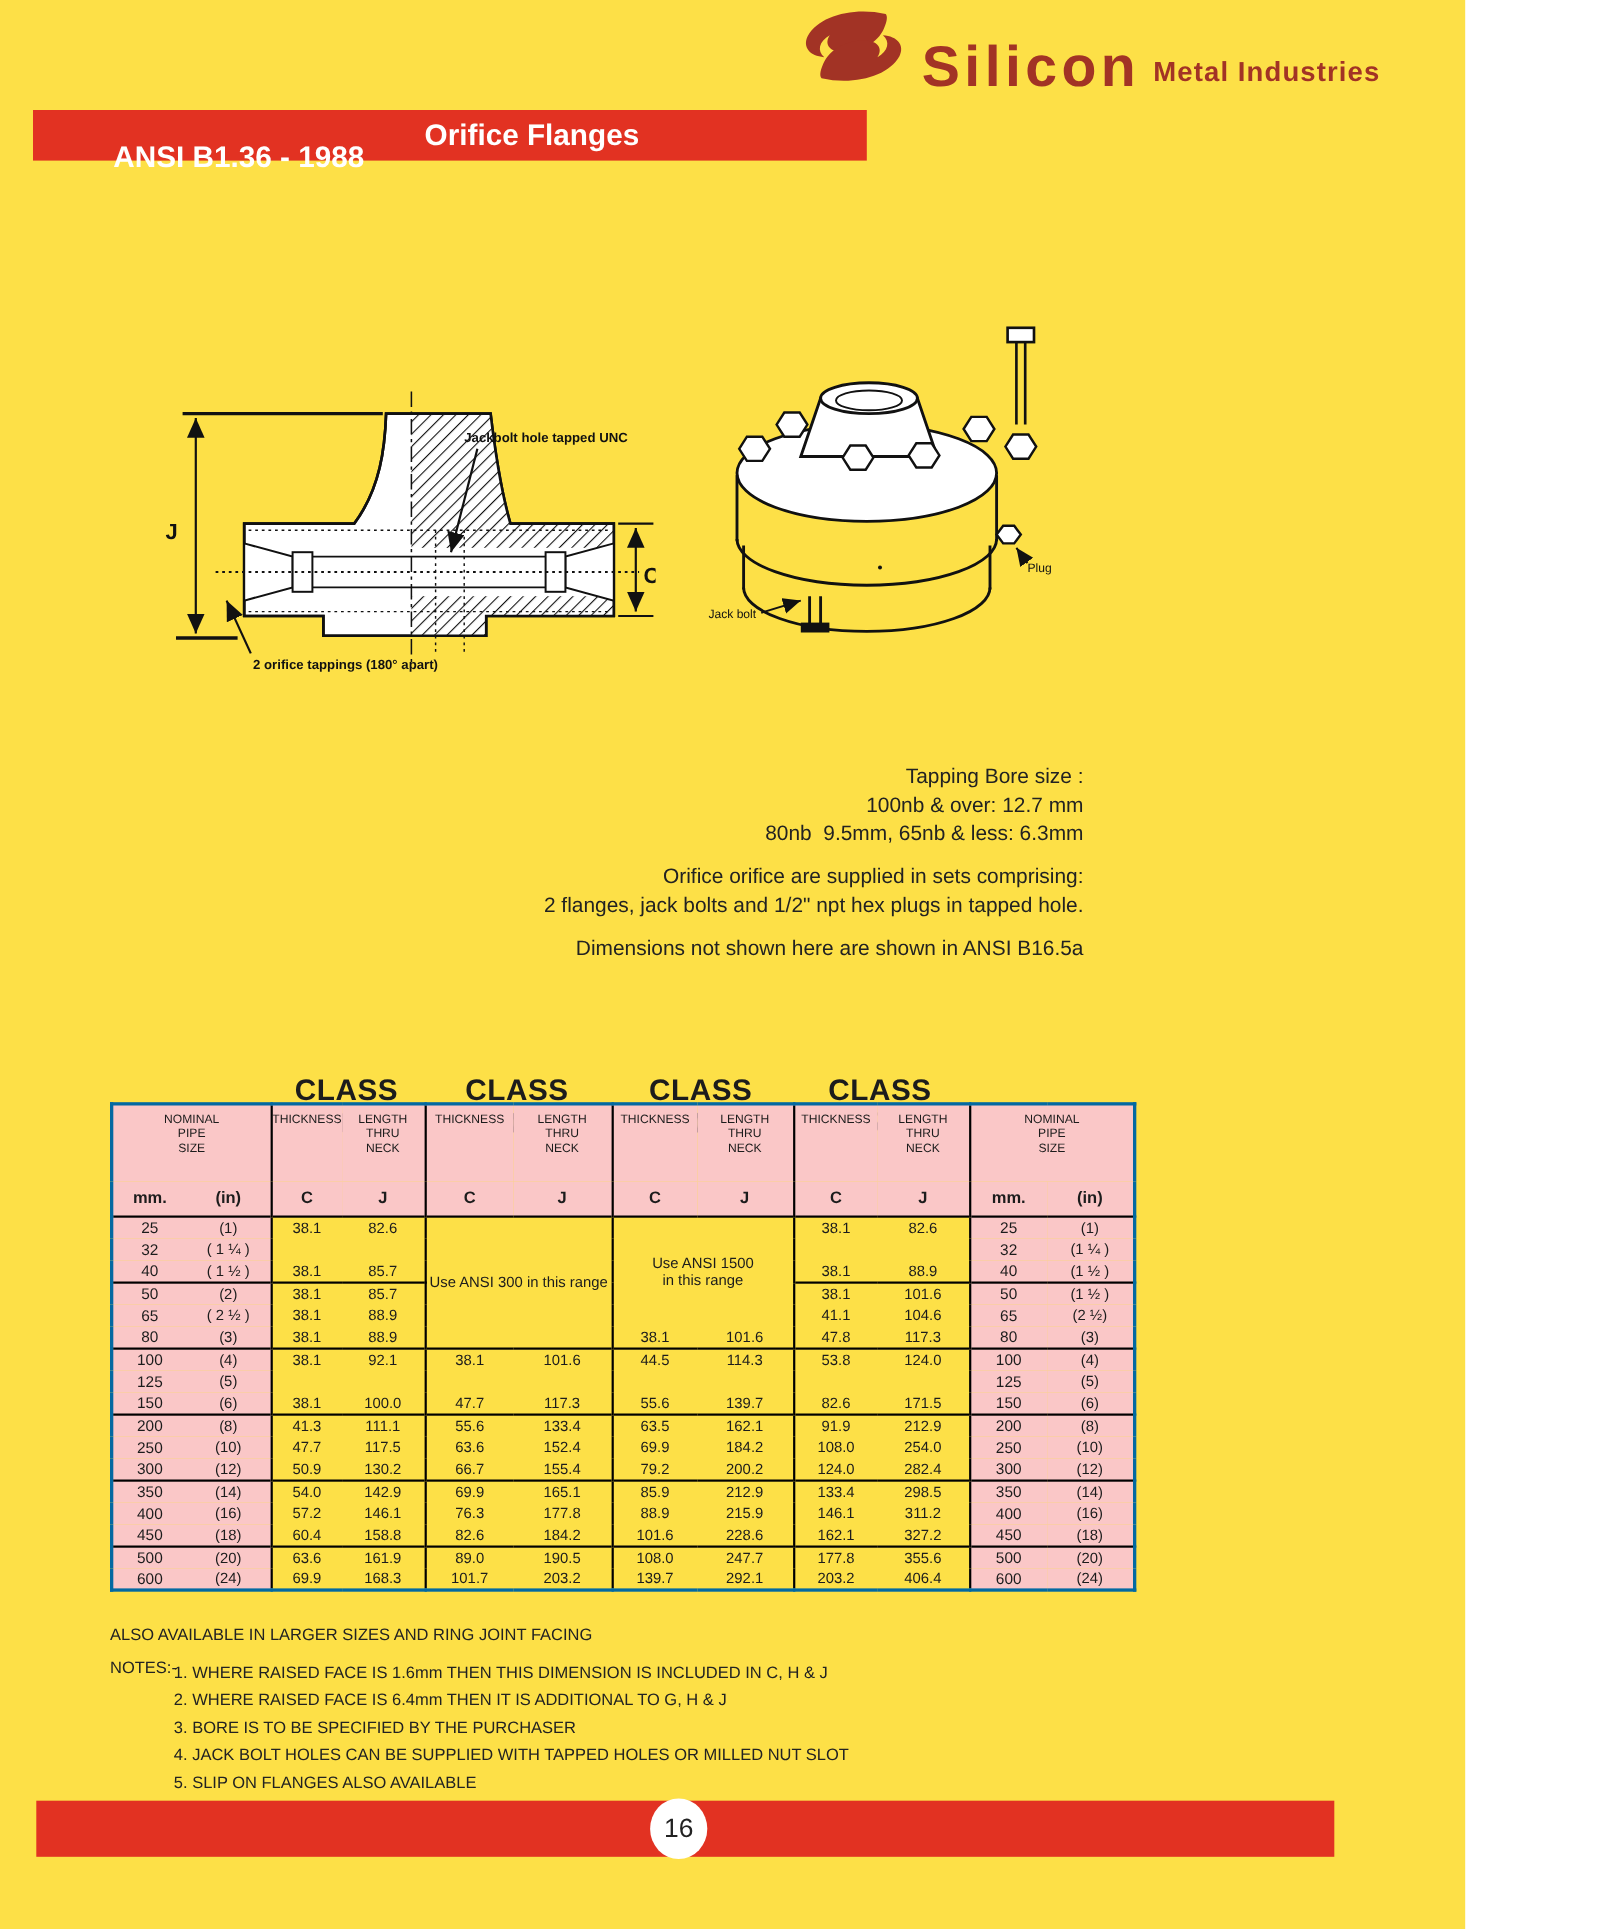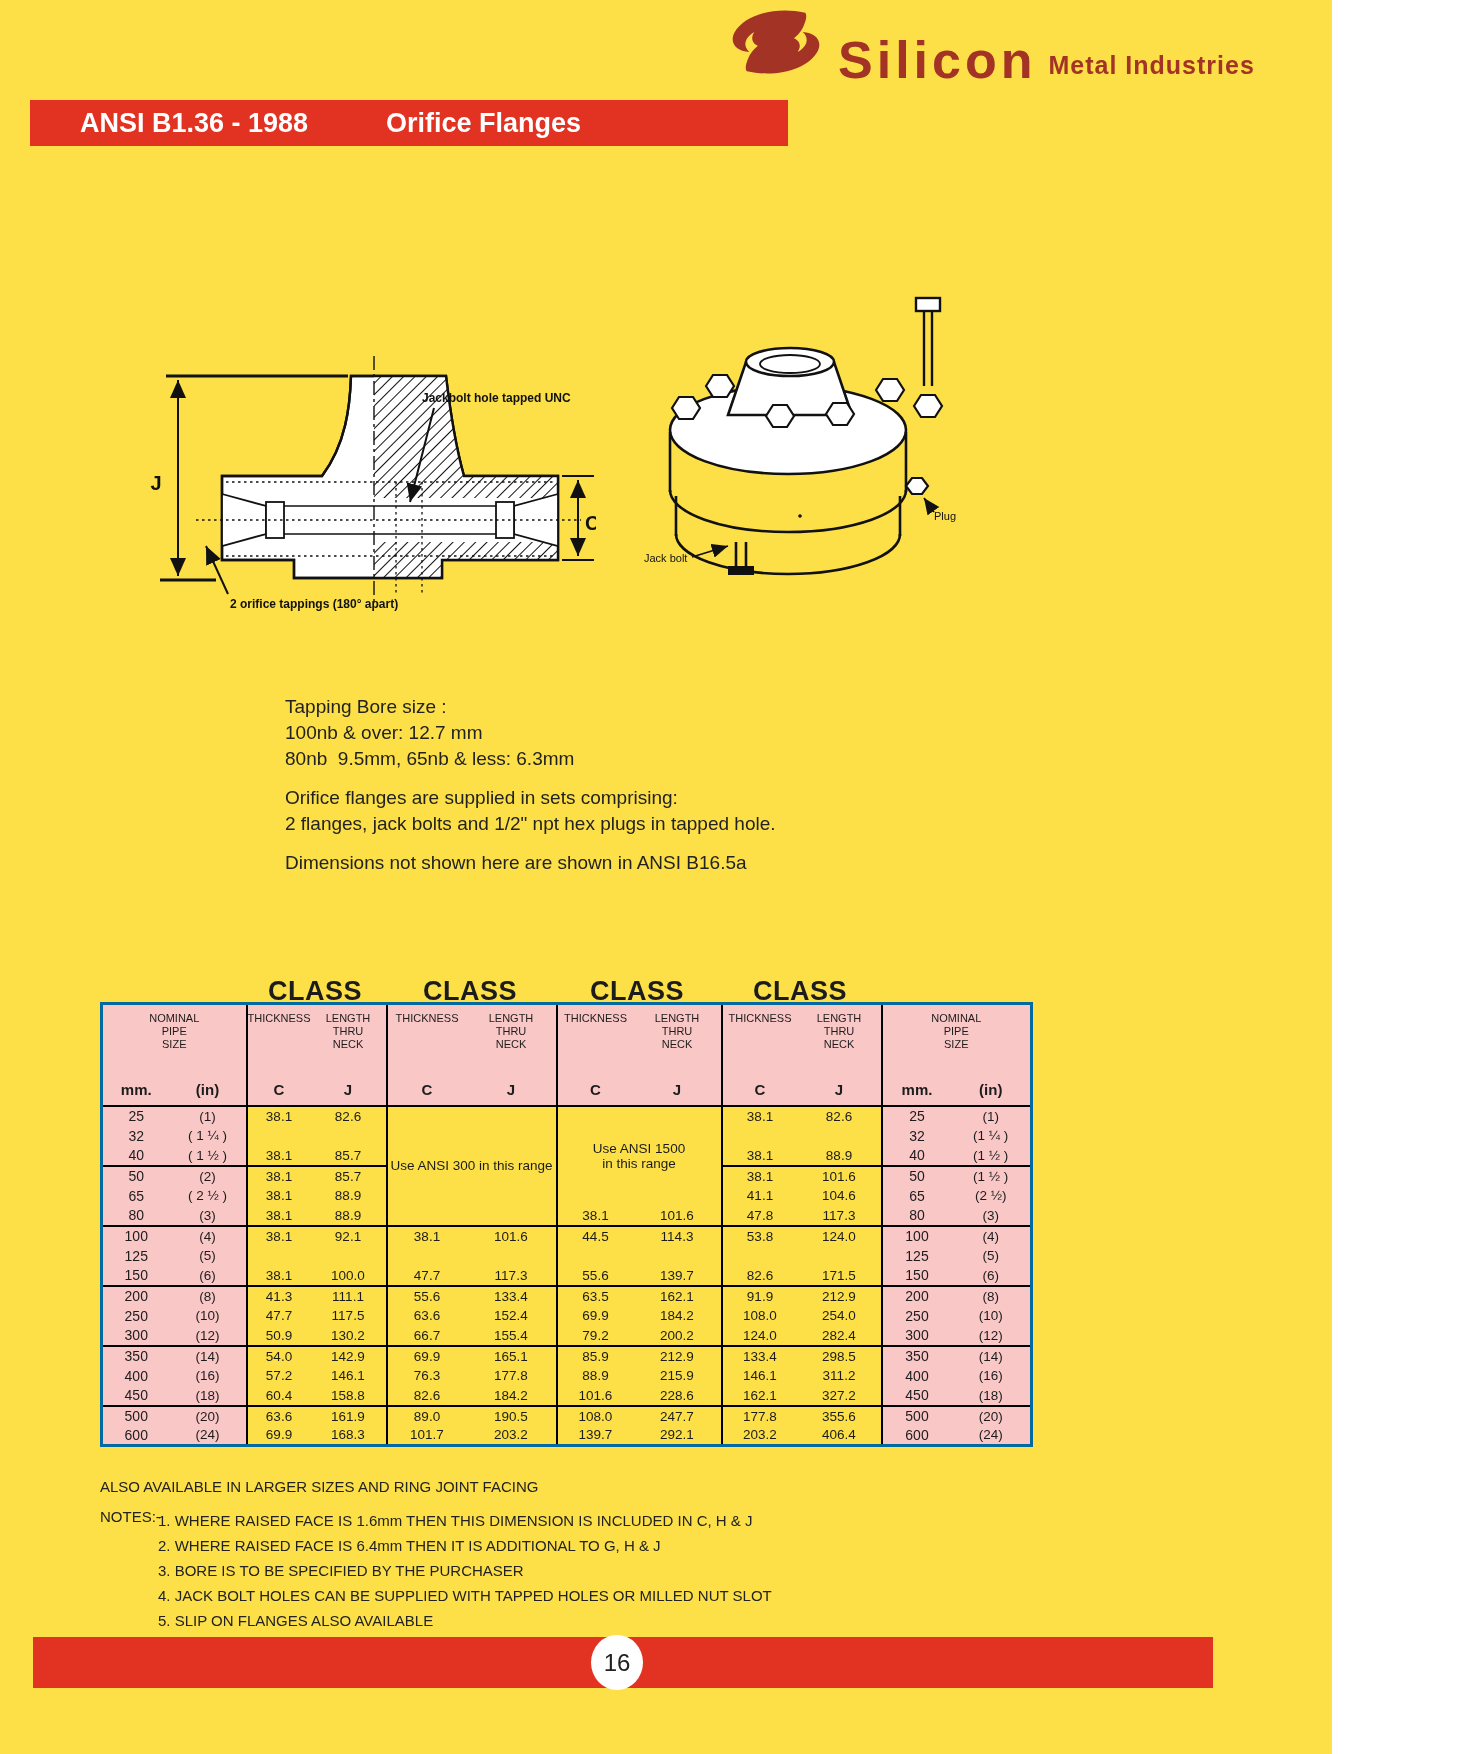--- a/index.html
+++ b/index.html
@@ -9,32 +9,32 @@
 
   
   .logo { position:absolute; top:4px; left:726px; display:flex; align-items:flex-end; }
   .logo-name { font-size:52px; font-weight:bold; color:#A23325; letter-spacing:4px; line-height:0.9; margin-left:12px; }
   .logo-sub  { font-size:25px; font-weight:600; color:#A23325; letter-spacing:1px; margin-left:12px; padding-bottom:4px; }
 
   
   .banner { position:absolute; left:30px; top:100px; width:758px; height:46px; background:#E23222; }
   .banner span { position:absolute; top:50%; transform:translateY(-50%);
                  font-weight:bold; font-size:27px; color:#fff; white-space:nowrap; }
-  .banner .std { left:50px; } .banner .ttl { left:356px; }
+  .banner .std { left:73px;margin-top:20px; } .banner .ttl { left:356px; }
 
   
   .diagram-section  { position:absolute; left:126px; top:348px; }
   .diagram-assembly { position:absolute; left:628px; top:290px; }
   svg text { font-family:"Liberation Sans", sans-serif; fill:#111; }
   .dimlabel { font-size:20px; font-weight:bold; }
   .callout  { font-size:12px; font-weight:bold; }
   .smlabel  { font-size:11px; }
 
   
-  .intro { position:absolute; left:285px; top:694px; width:700px; text-align:left;
+  .intro { position:absolute; left:285px; top:694px; width:700px; text-align:right;
            font-size:19px; line-height:26px; color:#222; }
   .intro div { white-space:pre-wrap; }
   .gap { height:13px; }
 
   
   .class-title { position:absolute; top:928px; width:140px; text-align:center;
                  font-size:27px; font-weight:bold; line-height:30px; letter-spacing:.5px;margin-top:48px; }
 
   
   table.dims { position:absolute; left:100px; top:1002px; width:930px;
@@ -187,21 +187,21 @@
       <text x="306" y="230" class="smlabel">Plug</text>
       <line x1="306" y1="222" x2="296" y2="208" stroke="#111" stroke-width="1.8" marker-end="url(#arrE2)"></line>
     </svg>
   </div>
 
   <div class="intro">
     <div>Tapping Bore size :</div>
     <div>100nb &amp; over: 12.7 mm</div>
     <div>80nb  9.5mm, 65nb &amp; less: 6.3mm</div>
     <div class="gap"></div>
-    <div>Orifice flanges are supplied in sets comprising:</div>
+    <div>Orifice orifice are supplied in sets comprising:</div>
     <div>2 flanges, jack bolts and 1/2" npt hex plugs in tapped hole.</div>
     <div class="gap"></div>
     <div>Dimensions not shown here are shown in ANSI B16.5a</div>
   </div>
 
   <div class="class-title" style="left:245px">
     <div>CLASS</div>
       <div>300</div>
   </div>
   <div class="class-title" style="left:400px">

